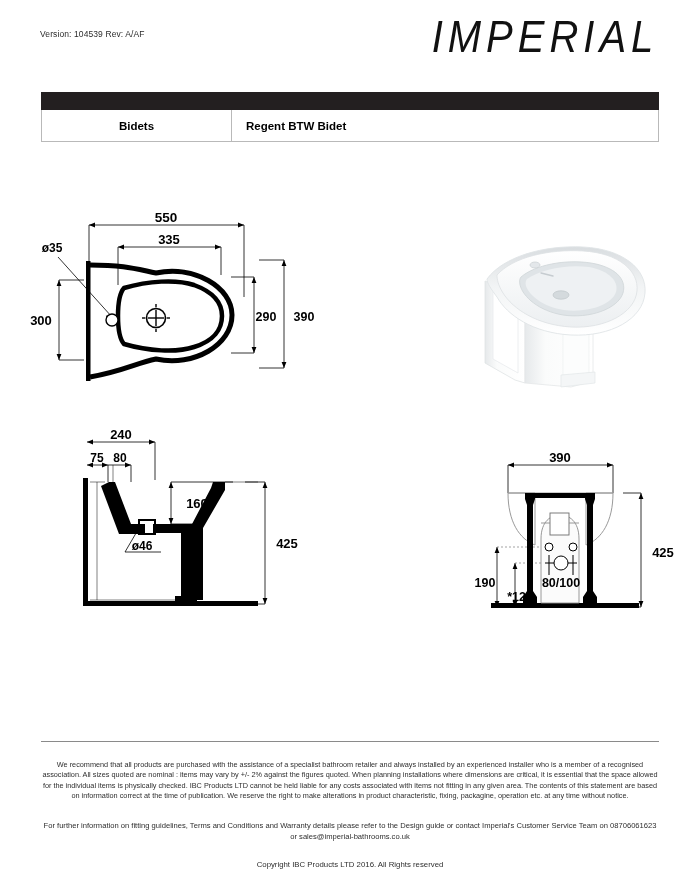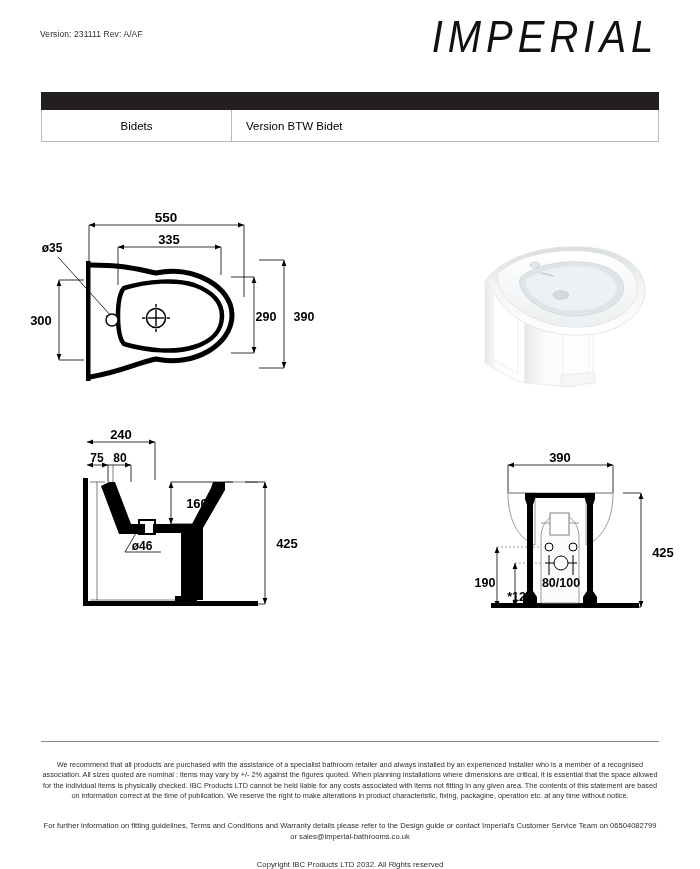--- a/index.html
+++ b/index.html
@@ -66,20 +66,21 @@
     height: 18px;
     background: #231f20;
   }
   .title-row {
     display: flex;
     height: 32px;
     border: 1px solid #b9b9b9;
     border-top: none;
     background: #fff;
     box-sizing: border-box;
+    font-weight: bold;
   }
   .title-cell-left {
     width: 190px;
     border-right: 1px solid #b9b9b9;
     display: flex;
     align-items: center;
     justify-content: center;
     font-size: 11.5px;
     box-sizing: border-box;
   }
@@ -147,31 +148,31 @@
   }
   .copyright {
     margin-top: 18px;
     font-size: 7.8px;
     color: #2e2e2e;
   }
 </style>
 </head>
 <body>
 
-<div class="version">Version: 231111 Rev: A/AF</div>
+<div class="version">Version: 104539 Rev: A/AF</div>
 
 <div class="logo-block">
   <div class="logo-word">IMPERIAL</div>
 </div>
 
 <div class="title-table">
   <div class="title-bar"></div>
   <div class="title-row">
     <div class="title-cell-left">Bidets</div>
-    <div class="title-cell-right">Version BTW Bidet</div>
+    <div class="title-cell-right">Regent BTW Bidet</div>
   </div>
 </div>
 
 <div class="drawings">
 
   <svg id="plan-view" class="dwg" width="320" height="200" viewBox="0 0 320 200">
     <g stroke="#000" fill="none" stroke-width="0.8">
 
       <line x1="73" y1="20" x2="228" y2="20"></line>
       <path d="M73 20 l6 -2.4 v4.8 z" fill="#000" stroke="none"></path>
@@ -427,15 +428,15 @@
     <text class="dim-text" x="22" y="152" font-size="12.5" text-anchor="middle">190</text>
     <text class="dim-text" x="57" y="166" font-size="12.5" text-anchor="middle">*120</text>
     <text class="dim-text" x="98" y="152" font-size="12.5" text-anchor="middle">80/100</text>
   </svg>
 
 </div>
 
 <div class="footer-rule"></div>
 <div class="footer">
   <div class="disclaimer">We recommend that all products are purchased with the assistance of a specialist bathroom retailer and always installed by an experienced installer who is a member of a recognised association. All sizes quoted are nominal : items may vary by +/- 2% against the figures quoted. When planning installations where dimensions are critical, it is essential that the space allowed for the individual items is physically checked. IBC Products LTD cannot be held liable for any costs associated with items not fitting in any given area. The contents of this statement are based on information correct at the time of publication. We reserve the right to make alterations in product characteristic, fixing, packagine, operation etc. at any time without notice.</div>
-  <div class="contact">For further information on fitting guidelines, Terms and Conditions and Warranty details please refer to the Design guide or contact Imperial's Customer Service Team on 06504082799 or sales@imperial-bathrooms.co.uk</div>
-  <div class="copyright">Copyright IBC Products LTD 2032. All Rights reserved</div>
+  <div class="contact">For further information on fitting guidelines, Terms and Conditions and Warranty details please refer to the Design guide or contact Imperial's Customer Service Team on 08706061623 or sales@imperial-bathrooms.co.uk</div>
+  <div class="copyright">Copyright IBC Products LTD 2016. All Rights reserved</div>
 </div>
 
 </body></html>

